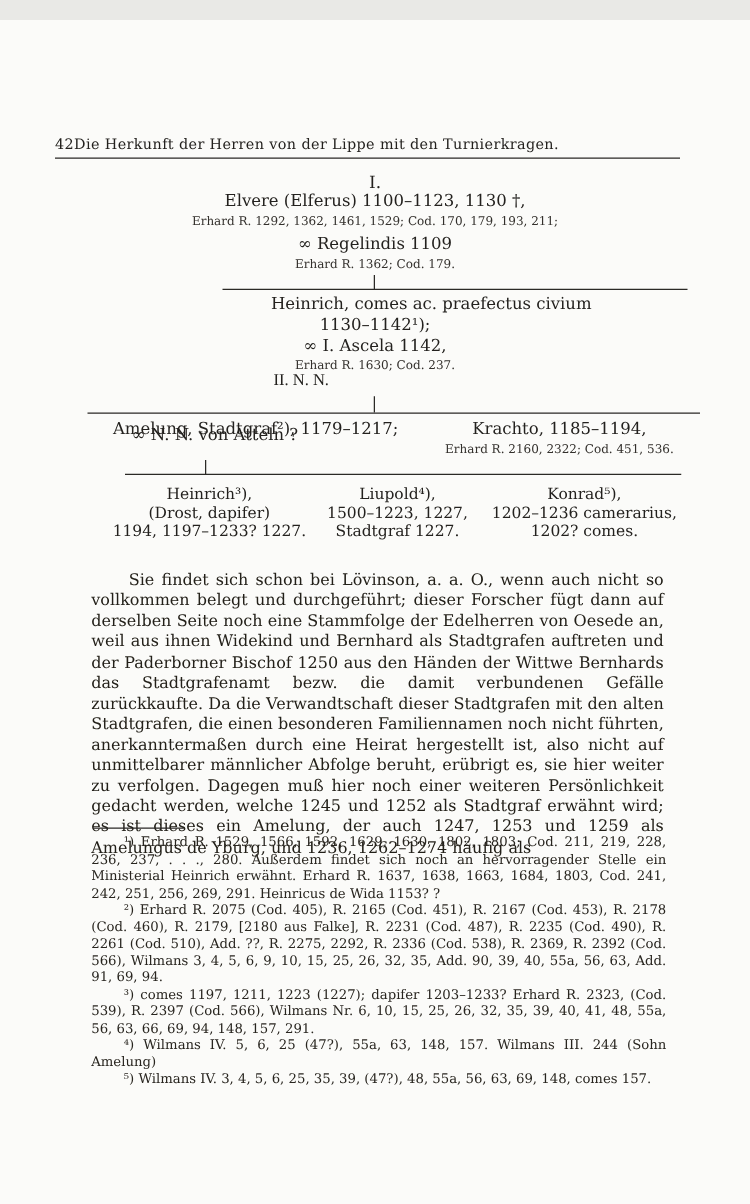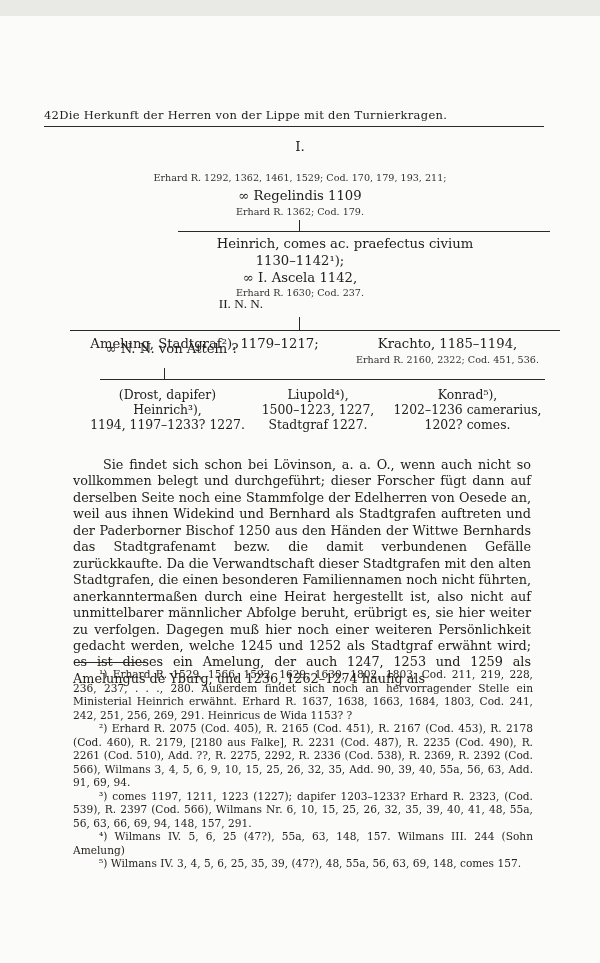--- a/index.html
+++ b/index.html
@@ -45,20 +45,21 @@
 
 <div class="page">
 
   <div class="running-head">
     <span class="pagenum">42</span>
     <span class="title">Die Herkunft der Herren von der Lippe mit den Turnierkragen.</span>
   </div>
 
   <div class="abs center gen-label">I.</div>
 
+  <div class="abs center t-main" style="top:138px;left:0;width:600px;">Elvere (Elferus) 1100–1123, 1130 †,</div>
   <div class="abs center t-refs" style="top:156px;left:0;width:600px;">Erhard R. 1292, 1362, 1461, 1529; Cod. 170, 179, 193, 211;</div>
   <div class="abs center t-main" style="top:172px;left:0;width:600px;">∞ Regelindis 1109</div>
   <div class="abs center t-refs" style="top:190px;left:0;width:600px;">Erhard R. 1362; Cod. 179.</div>
 
   <div class="vline" style="left:299px;top:204px;height:12px;"></div>
   <div class="hline" style="left:178px;top:215px;width:372px;"></div>
 
   <div class="abs center t-main" style="top:220px;left:0;width:600px;padding-left:45px;">Heinrich, comes ac. praefectus civium</div>
   <div class="abs center t-main" style="top:237px;left:0;width:600px;">1130–1142¹);</div>
   <div class="abs center t-main" style="top:254px;left:0;width:600px;">∞ I. Ascela 1142,</div>
@@ -71,22 +72,22 @@
   <div class="abs center t-main" style="top:320px;left:72px;width:265px;">Amelung, Stadtgraf²), 1179–1217;</div>
   <div class="abs center t-main" style="top:325px;left:72px;width:200px;">∞ N. N. von Atteln ?</div>
 
   <div class="abs center t-main" style="top:320px;left:335px;width:225px;">Krachto, 1185–1194,</div>
   <div class="abs center t-refs" style="top:338px;left:335px;width:225px;">Erhard R. 2160, 2322; Cod. 451, 536.</div>
 
   <div class="vline" style="left:164px;top:352px;height:12px;"></div>
   <div class="hline" style="left:100px;top:363px;width:445px;"></div>
 
   <div class="abs center t-small" style="top:371px;left:80px;width:175px;">
+    <div>Heinrich³),</div>
     <div>(Drost, dapifer)</div>
-    <div>Heinrich³),</div>
     <div>1194, 1197–1233? 1227.</div>
   </div>
 
   <div class="abs center t-small" style="top:371px;left:248px;width:140px;">
     <div>Liupold⁴),</div>
     <div>1500–1223, 1227,</div>
     <div>Stadtgraf 1227.</div>
   </div>
 
   <div class="abs center t-small" style="top:371px;left:385px;width:165px;">

